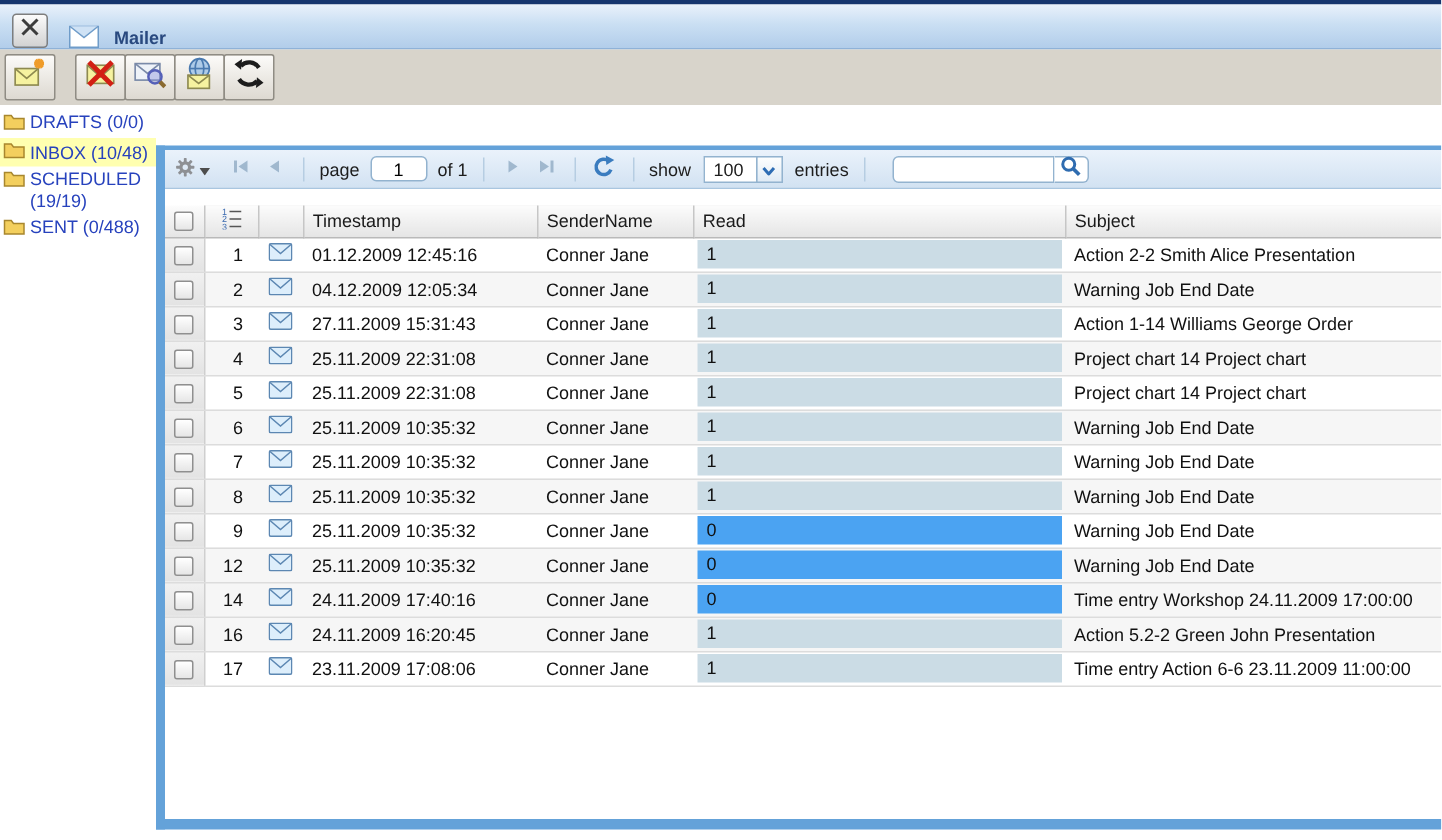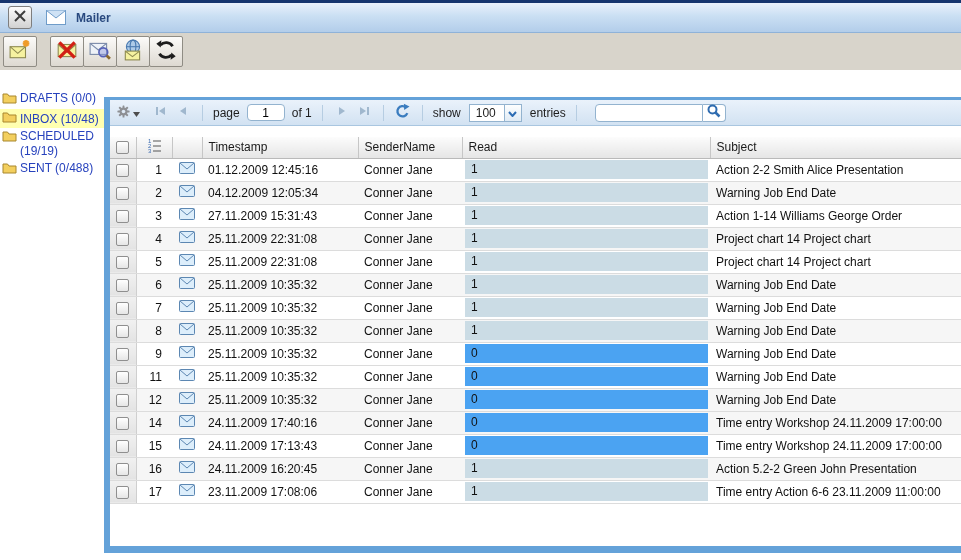--- a/index.html
+++ b/index.html
@@ -3,38 +3,38 @@
 <meta charset="utf-8">
 <style>
   * { box-sizing: border-box; margin: 0; padding: 0; }
   html,body { width:961px; height:560px; }
   body { font-family:"Liberation Sans", sans-serif; background:#fff; overflow:hidden; }
   .window { position:relative; width:961px; height:560px; background:#fff; overflow:hidden; }
 
   
   .topline { height:3px; background:#16356e; }
   .titlebar { height:30px; background:linear-gradient(180deg,#e9f1fb 0%,#cadff3 45%,#b2cdea 100%);
-              border-bottom:1px solid #8fb2d8; display:flex; align-items:center; padding-left:8px; }
+              border-bottom:1px solid #8fb2d8; display:flex; align-items:flex-end; padding-left:8px; }
   .close-btn { width:24px; height:23px; border:1px solid #7e7e7e; border-radius:3px;
                background:linear-gradient(180deg,#fbfbfb,#d2d2d2); display:flex; align-items:center;
                justify-content:center; cursor:pointer; }
   .titlebar-mail { margin-left:14px; display:flex; align-items:center; }
   .app-title { margin-left:10px; font-size:12px; font-weight:bold; color:#29497f; }
 
   
   .toolbar { height:37px; background:#d8d4cb; display:flex; align-items:center; padding-left:3px; }
   .tb-btn { width:34px; height:31px; border:1px solid #8f8c84; border-radius:2px;
             background:linear-gradient(180deg,#fcfbf9,#ddd9d1); display:flex; align-items:center;
             justify-content:center; cursor:pointer; }
   .tb-group { display:flex; margin-left:14px; }
   .tb-group .tb-btn { margin-left:-1px; }
 
   
   .sidebar { position:absolute; left:0; top:70px; width:104px; bottom:12px; background:#fff;
-             padding-top:20px; font-size:12px; }
+             padding-top:3px; font-size:12px; }
   .folder-item { display:flex; align-items:flex-start; gap:3px; padding:1px 0 1px 2px;
                  color:#2742bd; cursor:pointer; line-height:15px; }
   .folder-item.active { background:#ffffb0;align-items:flex-end; }
   .folder-item svg { flex-shrink:0; margin-top:1px; }
 
   
   .main { position:absolute; left:104px; top:70px; right:0; bottom:0; background:#fff; }
   .main-title { font-size:20px; color:#0b0b0b; padding:1px 0 0 3px; height:27px; line-height:25px; }
   .grid { position:absolute; top:27px; left:0; right:0; height:456px; background:#fff;
           border-left:6px solid #64a2d9; border-top:3px solid #64a2d9; border-bottom:7px solid #64a2d9;
@@ -453,82 +453,50 @@
                     <path d="M1 1 L8 7 L15 1" fill="none" stroke="#5c87b2"></path>
                   </svg></span>
             </td>
             <td class="ts">25.11.2009 10:35:32</td>
             <td class="sender">Conner Jane</td>
             <td class="read read-0">
                 <div class="pill">0</div>
               </td>
             <td class="subject">Warning Job End Date</td>
           </tr>
-            <tr style="">
-            <td class="cb"><input type="checkbox" style=""></td>
-            <td class="num">11</td>
+            <tr style="" class="alt">
+            <td class="cb"><input type="checkbox" style=""></td>
+            <td class="num">12</td>
             <td class="icon">
               <span><svg width="16" height="12">
                     <rect x="0.5" y="0.5" width="15" height="11" rx="1" fill="#ddeefb" stroke="#5c87b2"></rect>
                     <path d="M1 1 L8 7 L15 1" fill="none" stroke="#5c87b2"></path>
                   </svg></span>
             </td>
             <td class="ts">25.11.2009 10:35:32</td>
             <td class="sender">Conner Jane</td>
             <td class="read read-0">
                 <div class="pill">0</div>
               </td>
             <td class="subject">Warning Job End Date</td>
           </tr>
             <tr style="" class="alt">
             <td class="cb"><input type="checkbox" style=""></td>
-            <td class="num">12</td>
-            <td class="icon">
-              <span><svg width="16" height="12">
-                    <rect x="0.5" y="0.5" width="15" height="11" rx="1" fill="#ddeefb" stroke="#5c87b2"></rect>
-                    <path d="M1 1 L8 7 L15 1" fill="none" stroke="#5c87b2"></path>
-                  </svg></span>
-            </td>
-            <td class="ts">25.11.2009 10:35:32</td>
+            <td class="num">14</td>
+            <td class="icon">
+              <span><svg width="16" height="12">
+                    <rect x="0.5" y="0.5" width="15" height="11" rx="1" fill="#ddeefb" stroke="#5c87b2"></rect>
+                    <path d="M1 1 L8 7 L15 1" fill="none" stroke="#5c87b2"></path>
+                  </svg></span>
+            </td>
+            <td class="ts">24.11.2009 17:40:16</td>
             <td class="sender">Conner Jane</td>
             <td class="read read-0">
                 <div class="pill">0</div>
               </td>
-            <td class="subject">Warning Job End Date</td>
-          </tr>
-            <tr style="" class="alt">
-            <td class="cb"><input type="checkbox" style=""></td>
-            <td class="num">14</td>
-            <td class="icon">
-              <span><svg width="16" height="12">
-                    <rect x="0.5" y="0.5" width="15" height="11" rx="1" fill="#ddeefb" stroke="#5c87b2"></rect>
-                    <path d="M1 1 L8 7 L15 1" fill="none" stroke="#5c87b2"></path>
-                  </svg></span>
-            </td>
-            <td class="ts">24.11.2009 17:40:16</td>
-            <td class="sender">Conner Jane</td>
-            <td class="read read-0">
-                <div class="pill">0</div>
-              </td>
-            <td class="subject">Time entry Workshop 24.11.2009 17:00:00</td>
-          </tr>
-            <tr style="">
-            <td class="cb"><input type="checkbox" style=""></td>
-            <td class="num">15</td>
-            <td class="icon">
-              <span><svg width="16" height="12">
-                    <rect x="0.5" y="0.5" width="15" height="11" rx="1" fill="#ddeefb" stroke="#5c87b2"></rect>
-                    <path d="M1 1 L8 7 L15 1" fill="none" stroke="#5c87b2"></path>
-                  </svg></span>
-            </td>
-            <td class="ts">24.11.2009 17:13:43</td>
-            <td class="sender">Conner Jane</td>
-            <td class="read read-0">
-                <div class="pill">0</div>
-              </td>
             <td class="subject">Time entry Workshop 24.11.2009 17:00:00</td>
           </tr>
             <tr style="" class="alt">
             <td class="cb"><input type="checkbox" style=""></td>
             <td class="num">16</td>
             <td class="icon">
               <span><svg width="16" height="12">
                     <rect x="0.5" y="0.5" width="15" height="11" rx="1" fill="#ddeefb" stroke="#5c87b2"></rect>
                     <path d="M1 1 L8 7 L15 1" fill="none" stroke="#5c87b2"></path>
                   </svg></span>

